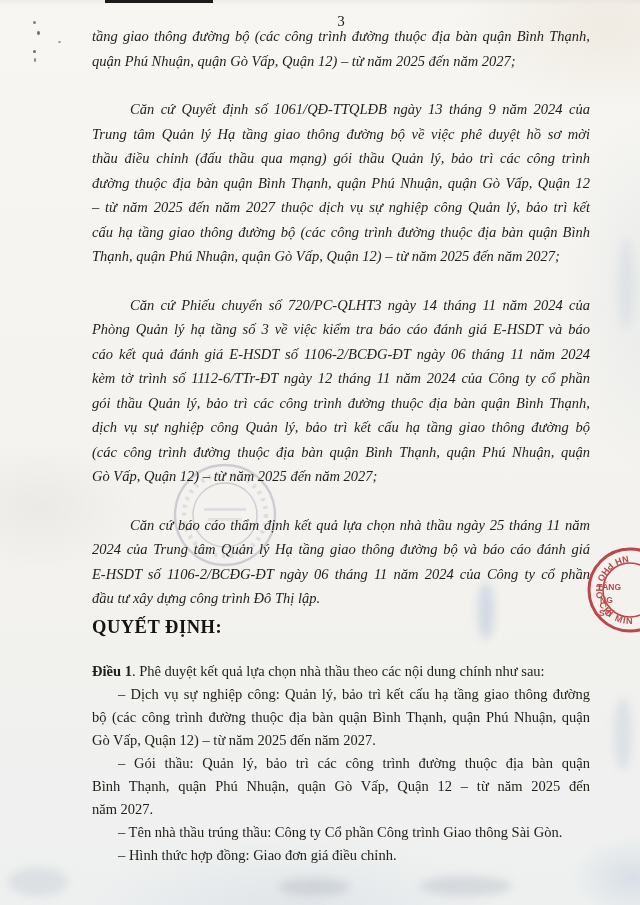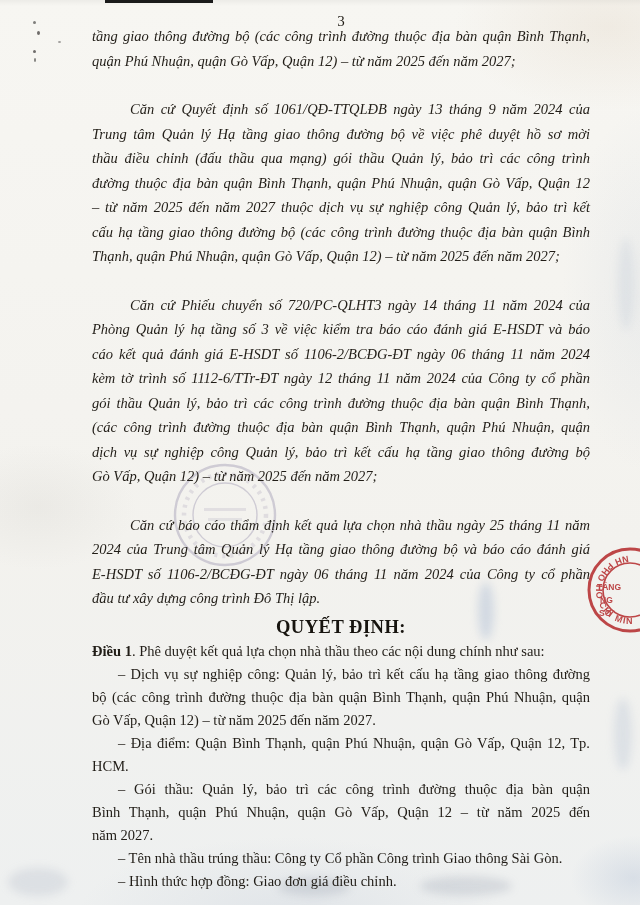--- a/index.html
+++ b/index.html
@@ -20,22 +20,22 @@
   .speck { position:absolute; border-radius:50%; background:#4c4a48; }
   .smudge { position:absolute; border-radius:50%; filter:blur(4px); }
   .pageno { position:absolute; top:13px; left:92px; width:498px; text-align:center; font-size:15px; }
   .content { position:absolute; top:24px; left:92px; width:498px; }
   .para { font-style:italic; font-size:14.5px; line-height:24.5px; }
   .plain { font-size:14.5px; line-height:23px; }
   .ln { text-align:justify; text-align-last:justify; }
   .ln.last { text-align-last:left; }
   .para .ln.first { text-indent:38px;margin-top:24px; }
   .item .ln.first { text-indent:26px; }
-  .heading { margin-top:3px; text-align:center; font-weight:bold; font-size:18.5px; line-height:26px; letter-spacing:0.5px; color:#17140f; }
-  .article { margin-top:0; }
+  .heading { margin-top:3px; font-weight:bold; font-size:18.5px; line-height:26px; letter-spacing:0.5px; color:#17140f; }
+  .article { margin-top:20px; }
   .b { font-weight:bold; }
   .stamp { position:absolute; mix-blend-mode:multiply; }
   .stamp text { font-family:"Liberation Sans","DejaVu Sans",sans-serif; font-weight:bold; }
 </style>
 </head>
 <body>
 
 <div class="page">
 
   <div class="topline"></div>
@@ -76,43 +76,39 @@
         <div class="ln">– từ năm 2025 đến năm 2027 thuộc dịch vụ sự nghiệp công Quản lý, bảo trì kết</div>
         <div class="ln">cấu hạ tầng giao thông đường bộ (các công trình đường thuộc địa bàn quận Bình</div>
         <div class="ln last">Thạnh, quận Phú Nhuận, quận Gò Vấp, Quận 12) – từ năm 2025 đến năm 2027;</div>
       </div>
     <div class="para">
         <div class="ln first">Căn cứ Phiếu chuyển số 720/PC-QLHT3 ngày 14 tháng 11 năm 2024 của</div>
         <div class="ln">Phòng Quản lý hạ tầng số 3 về việc kiểm tra báo cáo đánh giá E-HSDT và báo</div>
         <div class="ln">cáo kết quả đánh giá E-HSDT số 1106-2/BCĐG-ĐT ngày 06 tháng 11 năm 2024</div>
         <div class="ln">kèm tờ trình số 1112-6/TTr-ĐT ngày 12 tháng 11 năm 2024 của Công ty cổ phần</div>
         <div class="ln">gói thầu Quản lý, bảo trì các công trình đường thuộc địa bàn quận Bình Thạnh,</div>
+        <div class="ln">dịch vụ sự nghiệp công Quản lý, bảo trì kết cấu hạ tầng giao thông đường bộ</div>
         <div class="ln">(các công trình đường thuộc địa bàn quận Bình Thạnh, quận Phú Nhuận, quận</div>
-        <div class="ln">dịch vụ sự nghiệp công Quản lý, bảo trì kết cấu hạ tầng giao thông đường bộ</div>
         <div class="ln last">Gò Vấp, Quận 12) – từ năm 2025 đến năm 2027;</div>
       </div>
     <div class="para">
         <div class="ln first">Căn cứ báo cáo thẩm định kết quả lựa chọn nhà thầu ngày 25 tháng 11 năm</div>
         <div class="ln">2024 của Trung tâm Quản lý Hạ tầng giao thông đường bộ và báo cáo đánh giá</div>
         <div class="ln">E-HSDT số 1106-2/BCĐG-ĐT ngày 06 tháng 11 năm 2024 của Công ty cổ phần</div>
         <div class="ln last">đầu tư xây dựng công trình Đô Thị lập.</div>
       </div>
 
     <div class="heading">QUYẾT ĐỊNH:</div>
 
     <div class="article plain"><span class="b">Điều 1</span><span>. Phê duyệt kết quả lựa chọn nhà thầu theo các nội dung chính như sau:</span></div>
 
     <div class="plain item">
         <div class="ln first">– Dịch vụ sự nghiệp công: Quản lý, bảo trì kết cấu hạ tầng giao thông đường</div>
         <div class="ln">bộ (các công trình đường thuộc địa bàn quận Bình Thạnh, quận Phú Nhuận, quận</div>
         <div class="ln last">Gò Vấp, Quận 12) – từ năm 2025 đến năm 2027.</div>
-      </div>
-    <div class="plain item">
-        <div class="ln first">– Địa điểm: Quận Bình Thạnh, quận Phú Nhuận, quận Gò Vấp, Quận 12, Tp.</div>
-        <div class="ln last">HCM.</div>
       </div>
     <div class="plain item">
         <div class="ln first">– Gói thầu: Quản lý, bảo trì các công trình đường thuộc địa bàn quận</div>
         <div class="ln">Bình Thạnh, quận Phú Nhuận, quận Gò Vấp, Quận 12 – từ năm 2025 đến</div>
         <div class="ln last">năm 2027.</div>
       </div>
     <div class="plain item">
         <div class="ln last first">– Tên nhà thầu trúng thầu: Công ty Cổ phần Công trình Giao thông Sài Gòn.</div>
       </div>
     <div class="plain item">

